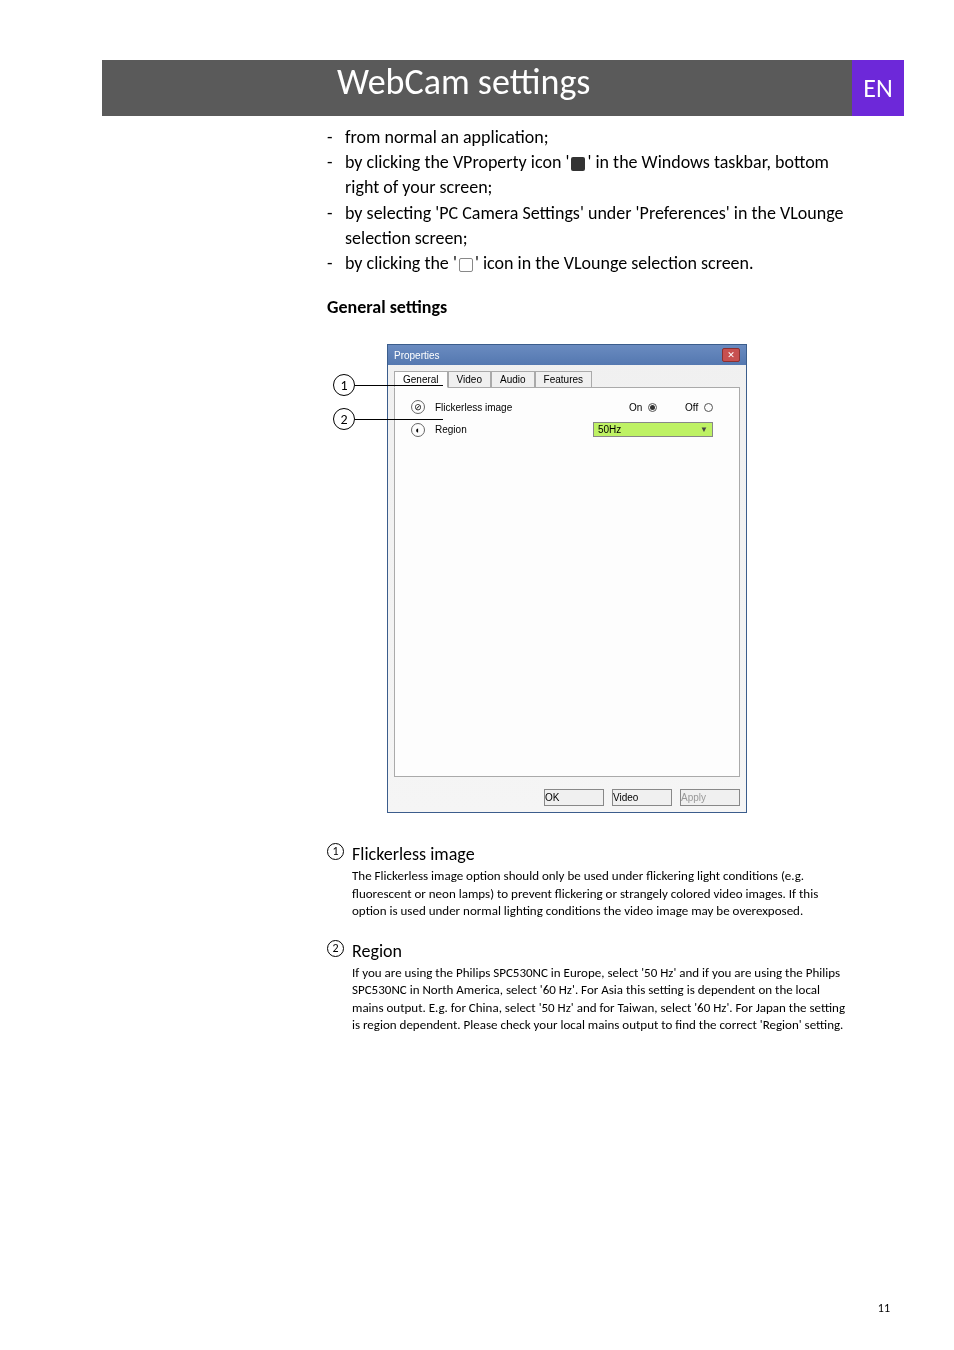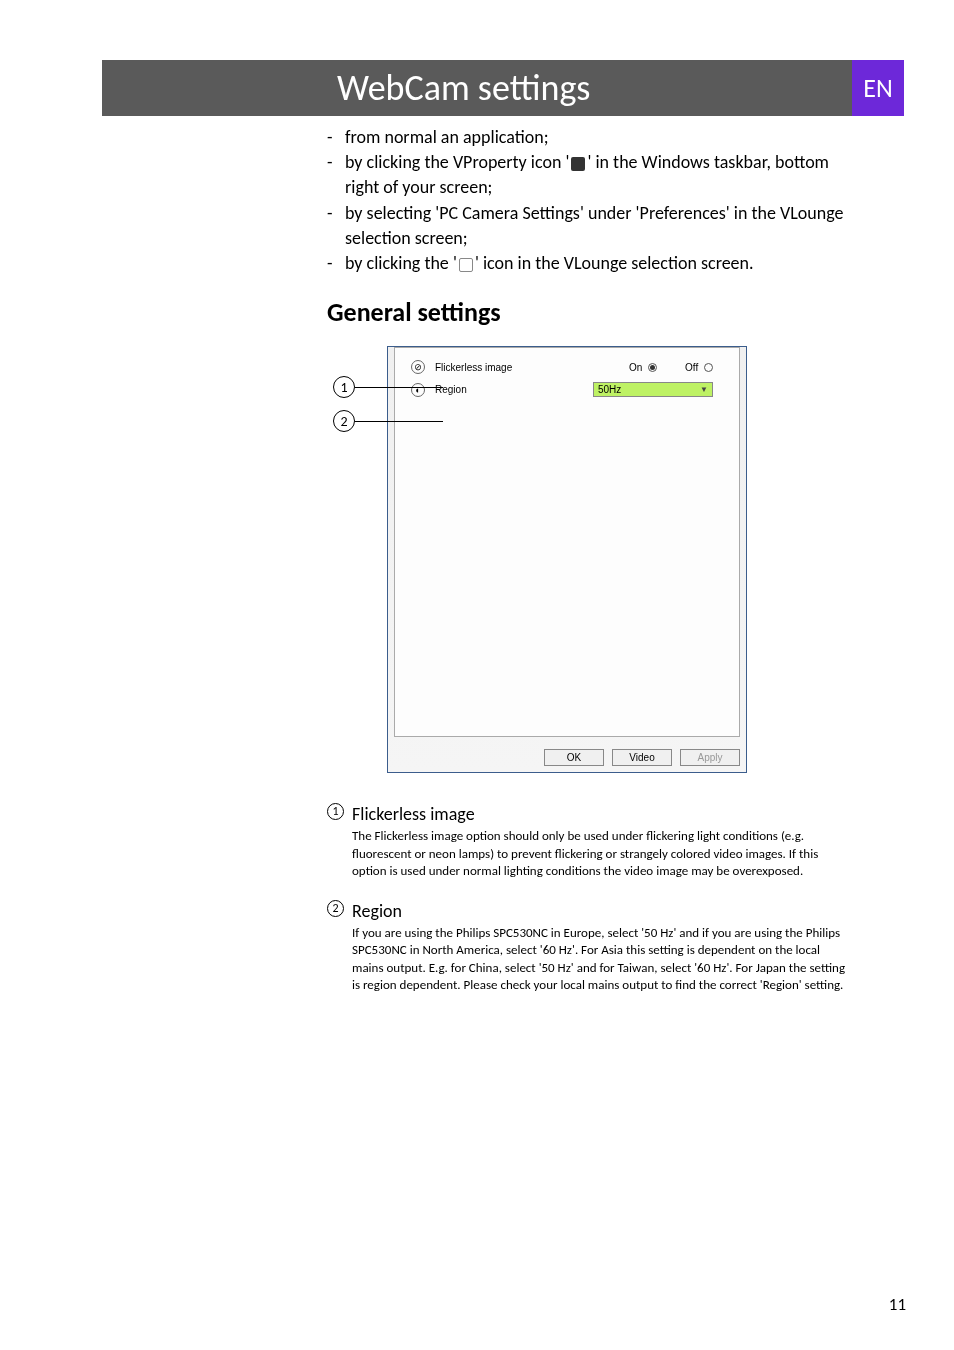--- a/index.html
+++ b/index.html
@@ -20,21 +20,20 @@
       background: #5a5a5a;
     }
     .title-bar {
       position: absolute;
       left: 327px;
       top: 60px;
       width: 526px;
       height: 56px;
       background: #5a5a5a;
       display: flex;
-      align-items: center;
       padding-left: 10px;
     }
     .title-text {
       color: #fff;
       font-size: 36px;
       font-weight: 300;
     }
     .lang-badge {
       position: absolute;
       right: 50px;
@@ -66,24 +65,24 @@
       background: #333;
       vertical-align: middle;
       margin: 0 2px;
       border-radius: 2px;
     }
     .inline-icon.settings {
       background: #fff;
       border: 1px solid #888;
     }
     .section-heading {
-      font-size: 26px;
+      font-size: 18px;
       font-weight: bold;
       margin-top: 20px;
-      margin-bottom: 18px;
+      margin-bottom: 26px;
     }
     .dialog-wrap {
       position: relative;
       margin-top: 8px;
       margin-bottom: 30px;
     }
     .callout {
       position: absolute;
       display: flex;
       align-items: center;
@@ -194,21 +193,20 @@
       display:flex;
       justify-content:flex-end;
       gap:8px;
       padding:6px;
     }
     .dbtn{
       border:1px solid #888;
       background:#f0f0f0;
       padding:2px 0;
       width:60px;
-      text-align:center;
       font-size:10px;
     }
     .dbtn.disabled{color:#999;}
     .desc-block { margin-top: 4px; }
     .desc-num {
       display:inline-block;
       width:17px;height:17px;
       border:1.2px solid #000;
       border-radius:50%;
       text-align:center;
@@ -216,23 +214,23 @@
       line-height:15px;
       margin-right:8px;
       vertical-align:top;
     }
     .desc-item { display:flex; margin-bottom:20px;}
     .desc-text { flex:1; }
     .desc-title { font-size:18px; margin-bottom:2px; }
     .desc-body { font-size:13px; line-height:1.35; }
     .page-num{
       position:absolute;
-      right:48px;
+      right:64px;
       bottom:35px;
-      font-size:17px;
+      font-size:12px;
     }
   </style>
 </head>
 <body>
 
 <div class="left-bar"></div>
 <div class="title-bar">
   <span class="title-text">WebCam settings</span>
 </div>
 <div class="lang-badge">
@@ -264,20 +262,30 @@
     <div class="callout callout-1">
       <span class="callout-num">1</span>
       <span class="callout-line"></span>
     </div>
     <div class="callout callout-2">
       <span class="callout-num">2</span>
       <span class="callout-line"></span>
     </div>
 
     <div class="dialog">
+      <div class="dialog-titlebar">
+        <span>Properties</span>
+        <span class="dialog-close">✕</span>
+      </div>
+      <div class="dialog-tabs">
+        <div class="dialog-tab active">General</div>
+        <div class="dialog-tab">Video</div>
+        <div class="dialog-tab">Audio</div>
+        <div class="dialog-tab">Features</div>
+      </div>
       <div class="dialog-body">
         <div class="dialog-row">
           <span class="row-icon">⊘</span>
           <span class="row-label">Flickerless image</span>
           <span class="row-opts">
             <span><span>On</span> <span class="radio sel"></span></span>
             <span><span>Off</span> <span class="radio"></span></span>
           </span>
         </div>
         <div class="dialog-row">

